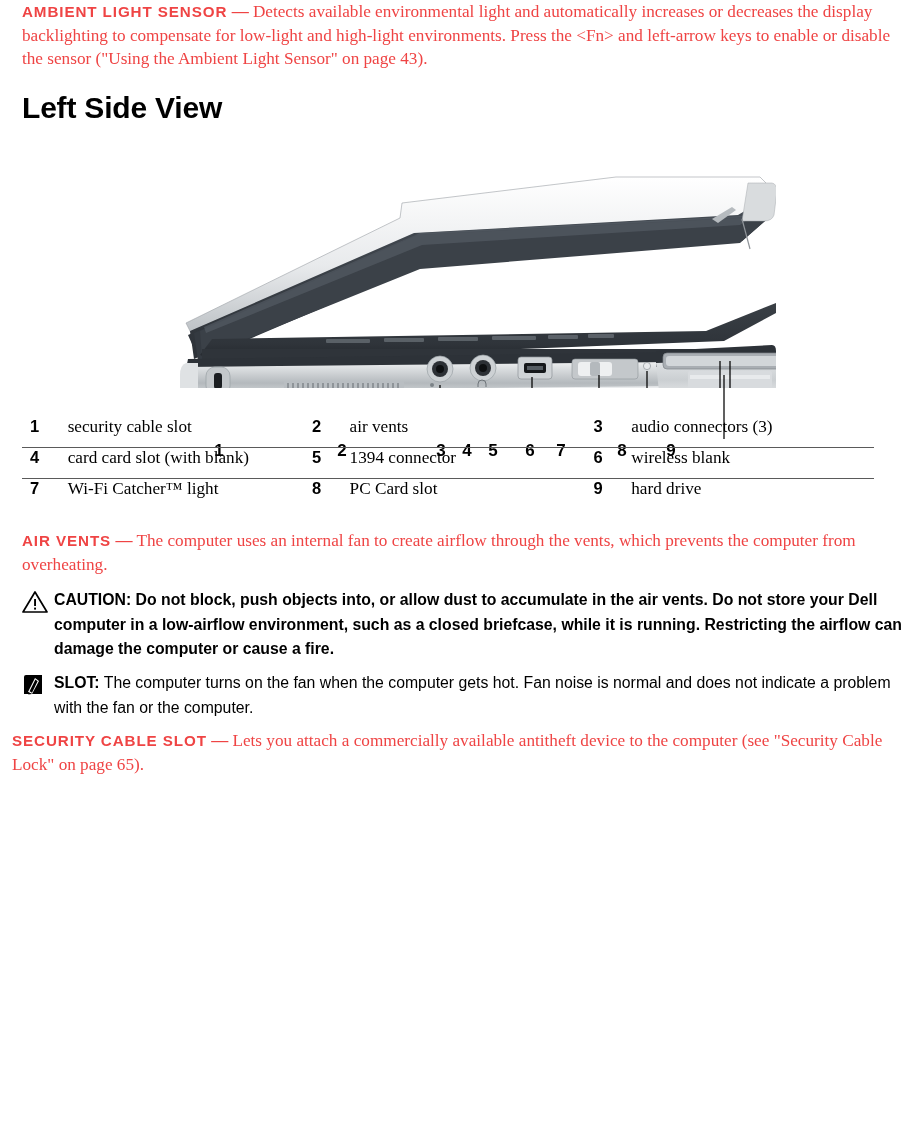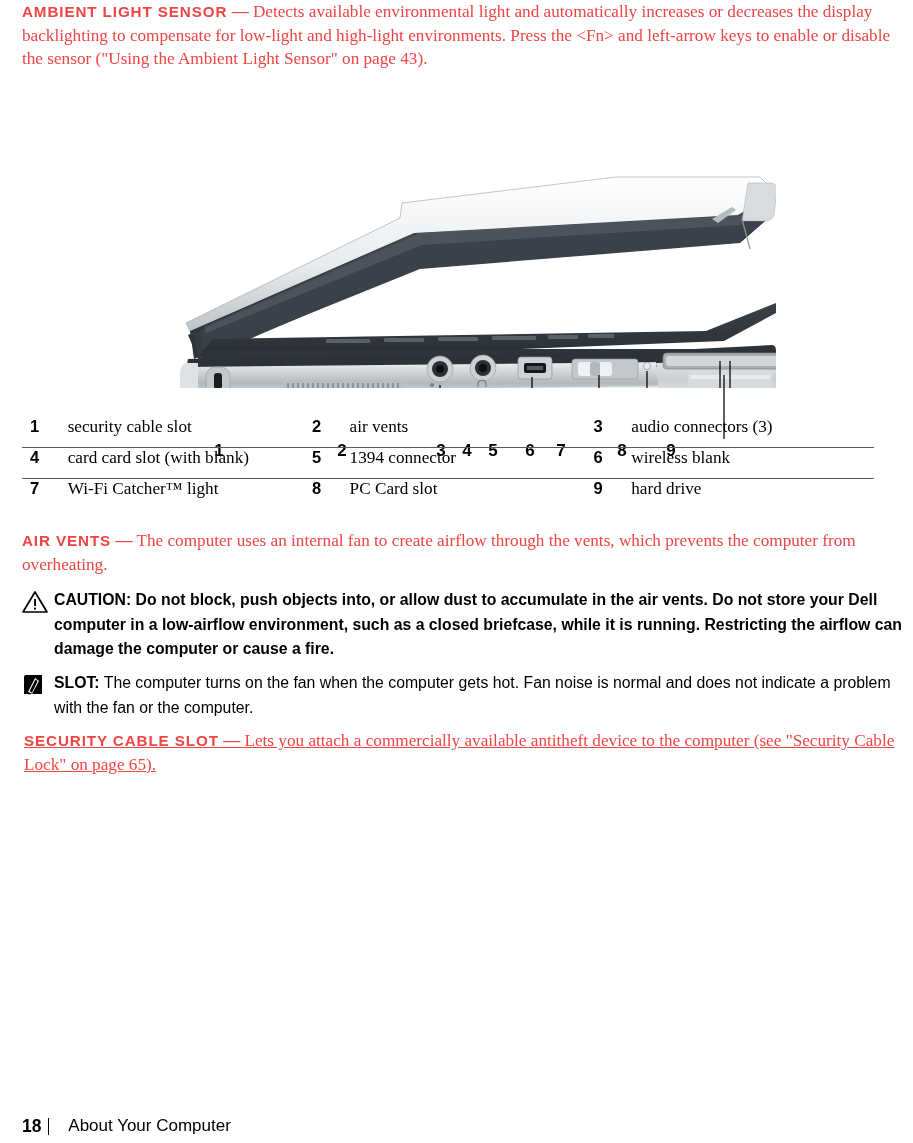--- a/index.html
+++ b/index.html
@@ -171,20 +171,21 @@
 <body>
 
 <div class="page">
 
   <div class="para" style="left:22px; top:0px; width:872px;">
     <span class="term">AMBIENT LIGHT SENSOR</span>
     <span class="dash">—</span>
     <span>Detects available environmental light and automatically increases or decreases the display backlighting to compensate for low-light and high-light environments. Press the &lt;Fn&gt; and left-arrow keys to enable or disable the sensor ("Using the Ambient Light Sensor" on page 43).</span>
   </div>
 
+  <div class="section-heading">Left Side View</div>
 
   <div class="figure">
     <svg width="600" height="225" viewBox="0 0 600 225" xmlns="http://www.w3.org/2000/svg">
       <defs>
         <linearGradient id="gLid" x1="0" y1="0" x2="0" y2="1">
           <stop offset="0%" stop-color="#464d55"></stop>
           <stop offset="45%" stop-color="#3b4148"></stop>
           <stop offset="100%" stop-color="#2c3137"></stop>
         </linearGradient>
         <linearGradient id="gLidTop" x1="0" y1="0" x2="0" y2="1">
@@ -439,25 +440,20 @@
         <path d="M7.6,18.2 L13.4,6.6 L15.6,8.2 L10,19.8 Z" fill="#000"></path>
         <path d="M6,19 L10,21 L6.4,21.6 Z" fill="#000"></path>
       </svg>
     </span>
     <div class="body">
       <b>SLOT:</b>
       <span class="rest">The computer turns on the fan when the computer gets hot. Fan noise is normal and does not indicate a problem with the fan or the computer.</span>
     </div>
   </div>
 
-  <div class="para" style="left:24px; top:729px; width:890px;text-decoration:underline;">
+  <div class="para" style="left:12px; top:729px; width:890px;">
     <span class="term">SECURITY CABLE SLOT</span>
     <span class="dash">—</span>
     <span>Lets you attach a commercially available antitheft device to the computer (see "Security Cable Lock" on page 65).</span>
   </div>
 
-  <div class="footer">
-    <span class="pg">18</span>
-    <span class="sep"></span>
-    <span class="ftitle">About Your Computer</span>
-  </div>
 
 </div>
 
 </body></html>

